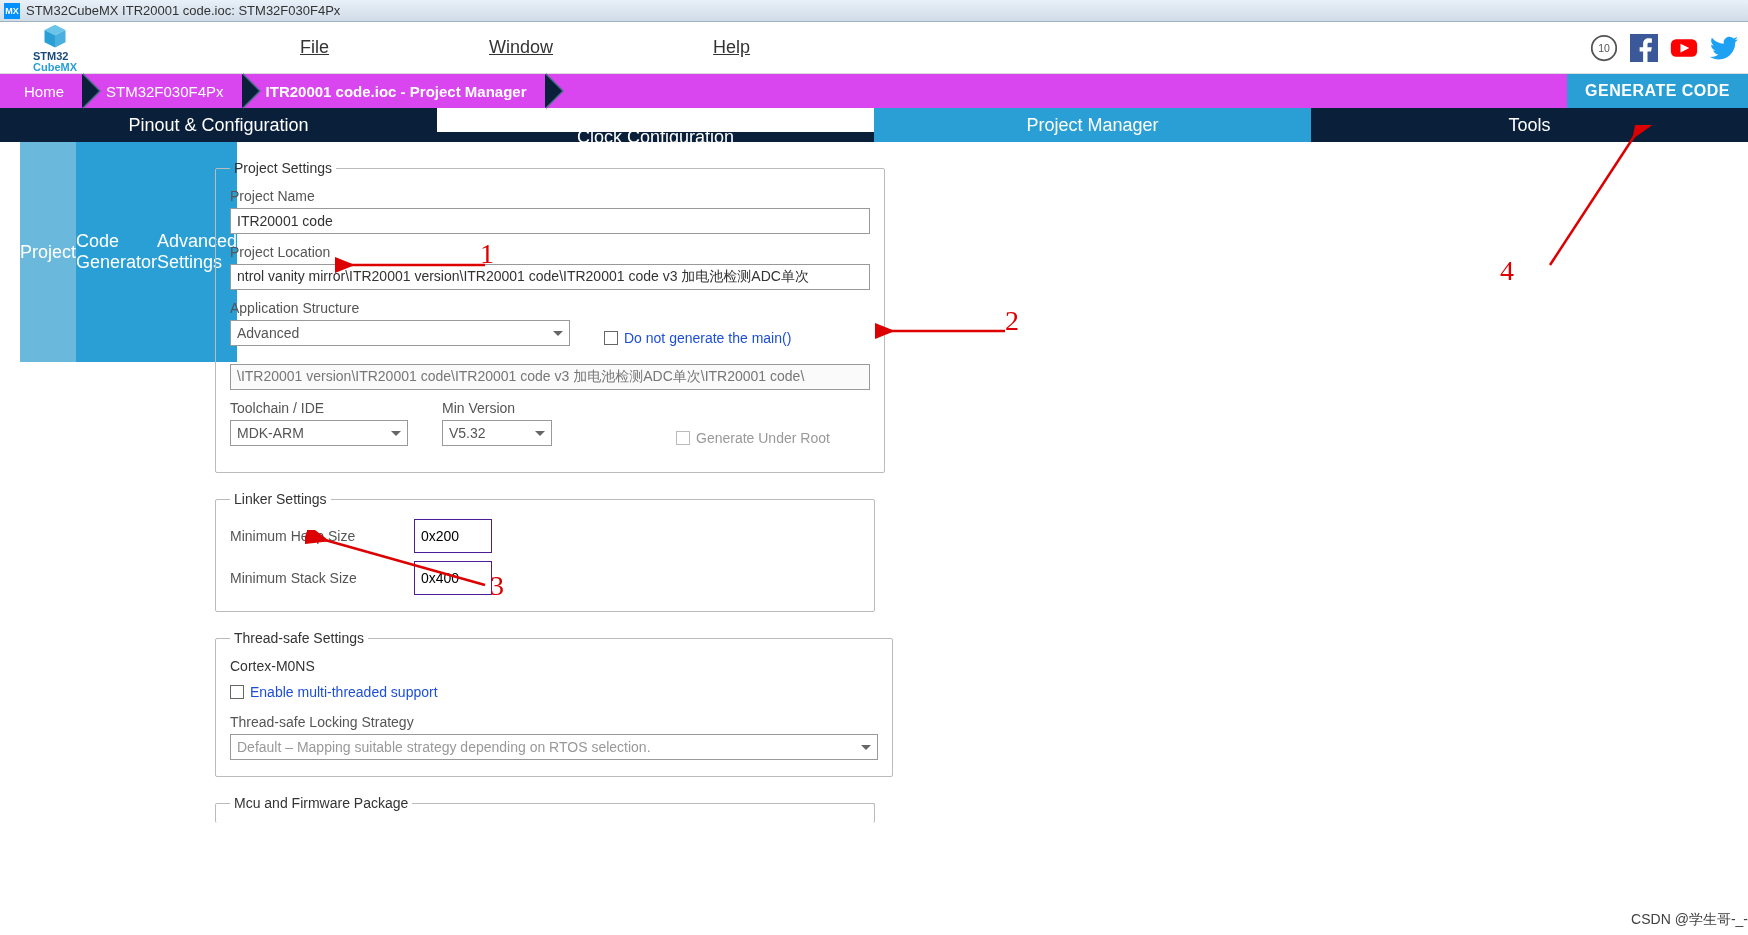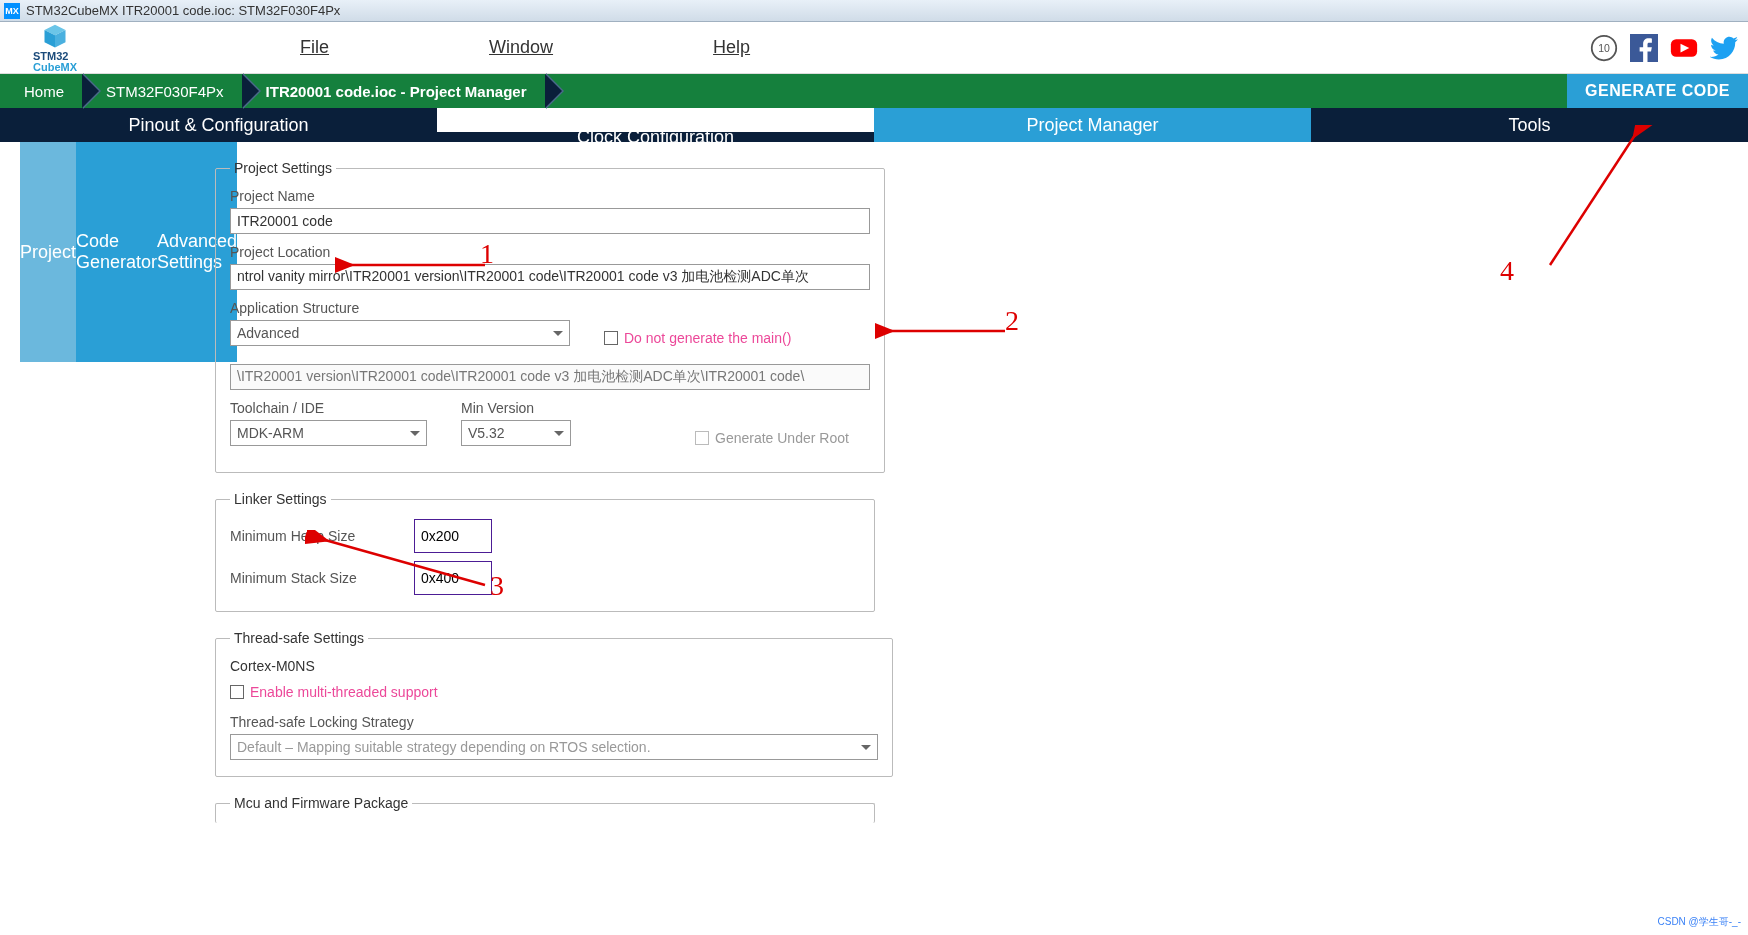--- a/index.html
+++ b/index.html
@@ -15,21 +15,21 @@
 .logo-cube { width: 28px; height: 28px; position: relative; }
 .logo-text { font-size: 11px; font-weight: bold; color: #1a4a7a; line-height: 1; }
 .logo-text .mx { color: #2a9fd6; }
 .menu-bar { flex: 1; display: flex; gap: 160px; padding-left: 200px; }
 .menu-item { font-size: 18px; color: #333; cursor: pointer; text-decoration: underline; text-decoration-color: transparent; }
 .menu-item-underline { text-decoration: underline; }
 .social-icons { display: flex; gap: 12px; align-items: center; }
 .social-icon { width: 28px; height: 28px; cursor: pointer; }
 
 
-.breadcrumb { height: 34px; background: #15803d; display: flex; align-items: flex-start; color: #fff; font-size: 15px; position: relative; }
+.breadcrumb { height: 34px; background: #d946ef; display: flex; align-items: flex-start; color: #fff; font-size: 15px; position: relative; }
 .bc-item { padding: 0 18px 0 24px; height: 100%; display: flex; align-items: center; position: relative; cursor: pointer; }
 .bc-item::after { content: ''; position: absolute; right: -17px; top: 0; width: 0; height: 0; border-top: 17px solid transparent; border-bottom: 17px solid transparent; border-left: 17px solid #0a1f3a; z-index: 2; }
 .bc-item::before { content: ''; position: absolute; right: -19px; top: -1px; width: 0; height: 0; border-top: 18px solid transparent; border-bottom: 18px solid transparent; border-left: 18px solid #4a6a8a; z-index: 1; }
 .bc-item.active { font-weight: bold; }
 .generate-btn { margin-left: auto; background: #2a9fd6; color: #fff; font-weight: bold; font-size: 16px; padding: 0 18px; height: 100%; display: flex; align-items: center; cursor: pointer; letter-spacing: 0.5px; }
 
 
 .main-tabs { height: 34px; display: flex; }
 .mtab { flex: 1; display: flex; align-items: center; justify-content: center; font-size: 18px; color: #fff; cursor: pointer; }
 .mtab.t1 { background: #0a1f3a; }
@@ -49,38 +49,38 @@
 
 fieldset { border: 1px solid #bbb; border-radius: 2px; margin: 0 0 18px 0; padding: 12px 14px 16px 14px; width: 660px; position: relative; }
 legend { font-size: 14px; color: #333; padding: 0 4px; }
 .form-row { margin-bottom: 10px; }
 .flabel { font-size: 14px; color: #555; margin-bottom: 4px; display: block; }
 .finput { width: 640px; height: 26px; border: 1px solid #999; padding: 0 6px; font-size: 14px; color: #333; }
 .finput.readonly { color: #777; background: #fafafa; }
 .fselect { height: 26px; border: 1px solid #999; padding: 0 22px 0 6px; font-size: 14px; color: #555; background: #fff; position: relative; display: inline-flex; align-items: center; cursor: pointer; }
 .fselect::after { content: ''; position: absolute; right: 6px; top: 50%; margin-top: -2px; width: 0; height: 0; border-left: 5px solid transparent; border-right: 5px solid transparent; border-top: 5px solid #666; }
 .fselect.w260 { width: 340px; }
-.fselect.w170 { width: 197px; }
+.fselect.w170 { width: 178px; }
 .fselect.w90 { width: 110px; }
 .inline-row { display: flex; gap: 34px; align-items: flex-end; }
 .col { display: flex; flex-direction: column; }
-.checkbox-row { display: flex; align-items: center; gap: 6px; font-size: 14px; color: #ec4899; }
+.checkbox-row { display: flex; align-items: center; gap: 6px; font-size: 14px; color: #1d4ed8; }
 .checkbox-row.disabled { color: #999; }
 .cbox { width: 14px; height: 14px; border: 1px solid #666; display: inline-block; }
 .cbox.disabled { border-color: #bbb; }
 
 .linker-grid { display: grid; grid-template-columns: 180px 80px; gap: 8px 4px; align-items: center; }
 .linker-grid .flabel { margin: 0; }
 .small-input { height: 31px; border: 1px solid #4c1d95; padding: 16px 6px; font-size: 14px; width: 78px; }
 
 
 .anno { position: absolute; color: #d00; font-size: 28px; font-family: serif; pointer-events: none; z-index: 10; }
 .arrow { position: absolute; pointer-events: none; z-index: 9; }
 
-.watermark { position: absolute; bottom: 6px; right: 7px; font-size: 10px; color: #3b82f6; }
+.watermark { position: absolute; bottom: 6px; right: 0; font-size: 14px; color: #404040; }
 </style>
 </head>
 <body>
 
 <div class="title-bar">
   <span class="mx-icon">MX</span>
   <span>STM32CubeMX ITR20001 code.ioc: STM32F030F4Px</span>
 </div>
 
 <div class="top-header">

